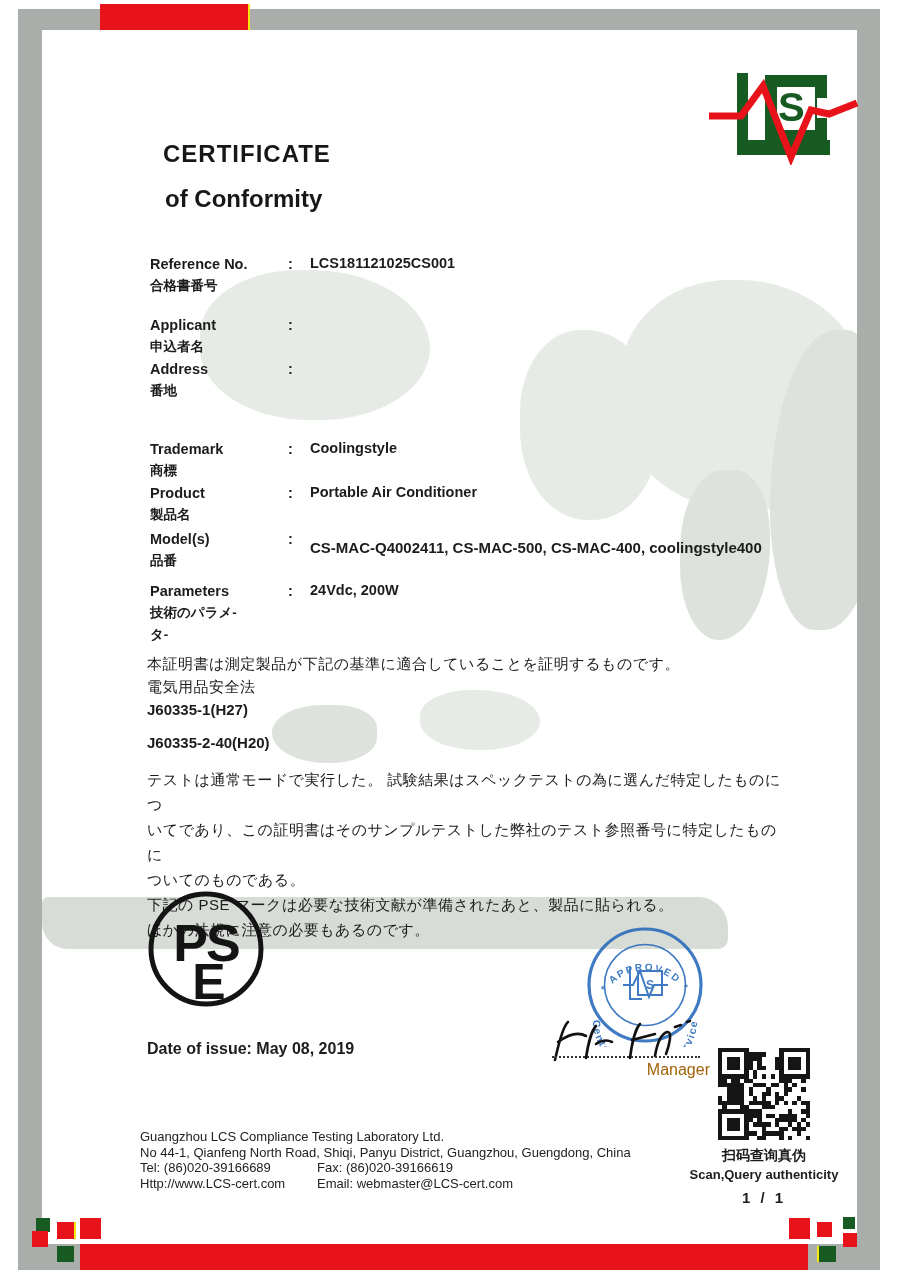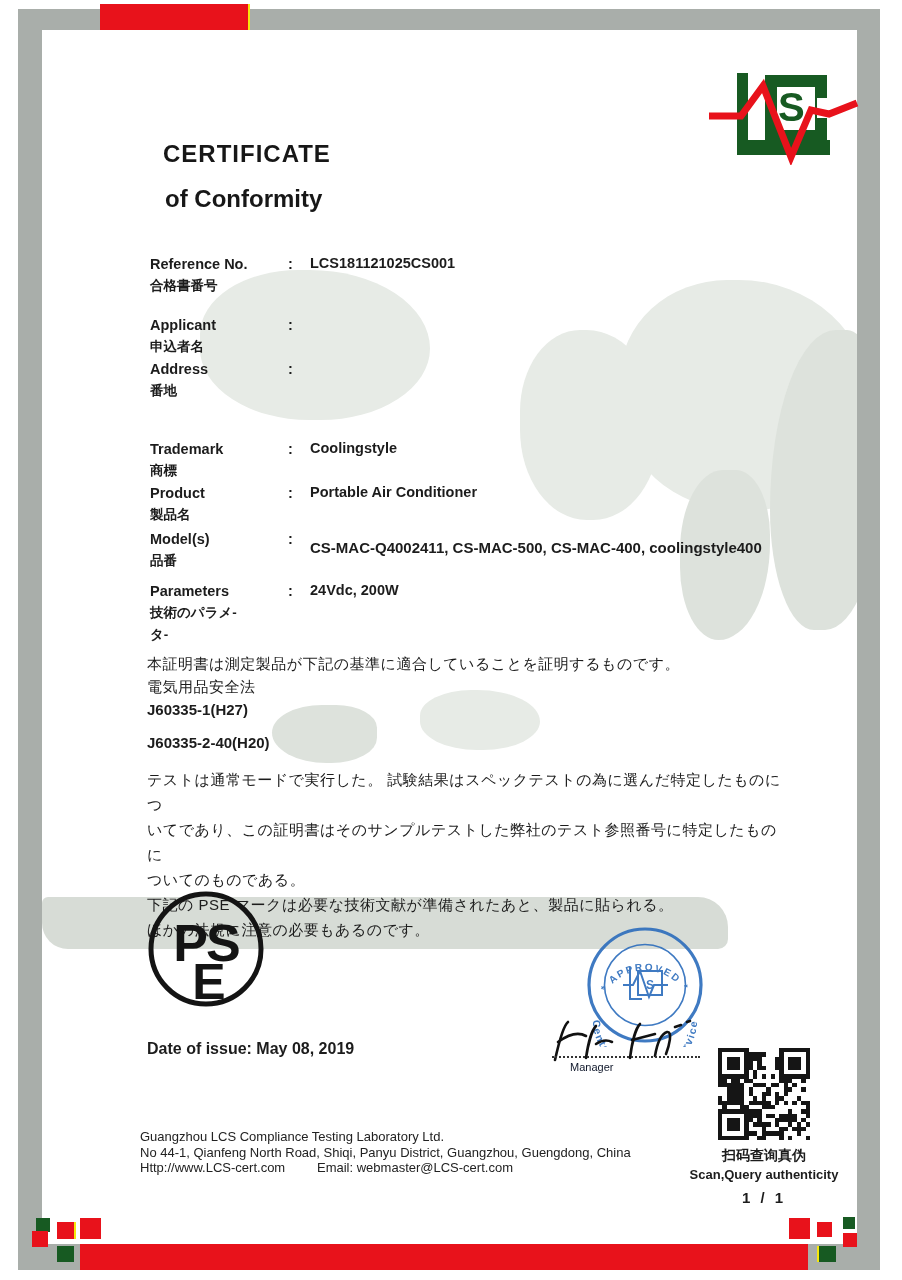--- a/index.html
+++ b/index.html
@@ -42,21 +42,21 @@
   .stmt{position:absolute;left:147px;top:652px;width:640px;font-size:15px;line-height:23px;letter-spacing:.5px;}
   .stmt .bold{font-weight:bold;letter-spacing:0;}
   .stmt .std2{margin-top:10px;}
   .stmt .para{margin-top:13px;line-height:25px;}
 
   
   .pse{position:absolute;left:145px;top:886px;}
   .stamp{position:absolute;left:583px;top:923px;}
   .sig{position:absolute;left:545px;top:1014px;}
   .sig-line{position:absolute;left:552px;top:1056px;width:148px;border-top:2px dotted #333;}
-  .manager{position:absolute;left:570px;top:1061px;width:140px;text-align:left;font-size:11px;color:#0f172a;}
+  .manager{position:absolute;left:570px;top:1061px;width:140px;text-align:right;font-size:16px;color:#a16207;}
 
   .issue{position:absolute;left:147px;top:1040px;font-size:16px;font-weight:bold;}
 
   
   .footer{position:absolute;left:140px;top:1129px;font-size:13px;line-height:15.5px;color:#222;}
   .footer .cols{display:flex;}
   .footer .c1{width:177px;}
 
   
   .qrblock{position:absolute;left:688px;top:1048px;width:152px;text-align:center;}
@@ -223,20 +223,24 @@
   </svg>
   <div class="sig-line"></div>
   <div class="manager">Manager</div>
 
   <div class="issue">Date of issue: May 08, 2019</div>
 
   <div class="footer">
     <div>Guangzhou LCS Compliance Testing Laboratory Ltd.</div>
     <div>No 44-1, Qianfeng North Road, Shiqi, Panyu District, Guangzhou, Guengdong, China</div>
     <div class="cols">
+      <div class="c1">Tel: (86)020-39166689</div>
+      <div>Fax: (86)020-39166619</div>
+    </div>
+    <div class="cols">
       <div class="c1">Http://www.LCS-cert.com</div>
       <div>Email: webmaster@LCS-cert.com</div>
     </div>
   </div>
 
   <div class="qrblock">
     <div>
         <svg width="92" height="92" viewBox="0 0 21 21" shape-rendering="crispEdges">
           <path d="M0 0h1v1h-1zM1 0h1v1h-1zM2 0h1v1h-1zM3 0h1v1h-1zM4 0h1v1h-1zM5 0h1v1h-1zM6 0h1v1h-1zM14 0h1v1h-1zM15 0h1v1h-1zM16 0h1v1h-1zM17 0h1v1h-1zM18 0h1v1h-1zM19 0h1v1h-1zM20 0h1v1h-1zM0 1h1v1h-1zM6 1h1v1h-1zM7 1h1v1h-1zM8 1h1v1h-1zM9 1h1v1h-1zM10 1h1v1h-1zM14 1h1v1h-1zM20 1h1v1h-1zM0 2h1v1h-1zM2 2h1v1h-1zM3 2h1v1h-1zM4 2h1v1h-1zM6 2h1v1h-1zM7 2h1v1h-1zM8 2h1v1h-1zM9 2h1v1h-1zM13 2h1v1h-1zM14 2h1v1h-1zM16 2h1v1h-1zM17 2h1v1h-1zM18 2h1v1h-1zM20 2h1v1h-1zM0 3h1v1h-1zM2 3h1v1h-1zM3 3h1v1h-1zM4 3h1v1h-1zM6 3h1v1h-1zM7 3h1v1h-1zM9 3h1v1h-1zM13 3h1v1h-1zM14 3h1v1h-1zM16 3h1v1h-1zM17 3h1v1h-1zM18 3h1v1h-1zM20 3h1v1h-1zM0 4h1v1h-1zM2 4h1v1h-1zM3 4h1v1h-1zM4 4h1v1h-1zM6 4h1v1h-1zM7 4h1v1h-1zM9 4h1v1h-1zM10 4h1v1h-1zM13 4h1v1h-1zM14 4h1v1h-1zM16 4h1v1h-1zM17 4h1v1h-1zM18 4h1v1h-1zM20 4h1v1h-1zM0 5h1v1h-1zM6 5h1v1h-1zM8 5h1v1h-1zM14 5h1v1h-1zM20 5h1v1h-1zM0 6h1v1h-1zM1 6h1v1h-1zM2 6h1v1h-1zM3 6h1v1h-1zM4 6h1v1h-1zM5 6h1v1h-1zM6 6h1v1h-1zM8 6h1v1h-1zM10 6h1v1h-1zM12 6h1v1h-1zM14 6h1v1h-1zM15 6h1v1h-1zM16 6h1v1h-1zM17 6h1v1h-1zM18 6h1v1h-1zM19 6h1v1h-1zM20 6h1v1h-1zM0 7h1v1h-1zM1 7h1v1h-1zM3 7h1v1h-1zM4 7h1v1h-1zM6 7h1v1h-1zM7 7h1v1h-1zM14 7h1v1h-1zM15 7h1v1h-1zM16 7h1v1h-1zM19 7h1v1h-1zM0 8h1v1h-1zM1 8h1v1h-1zM2 8h1v1h-1zM3 8h1v1h-1zM4 8h1v1h-1zM5 8h1v1h-1zM8 8h1v1h-1zM9 8h1v1h-1zM10 8h1v1h-1zM12 8h1v1h-1zM13 8h1v1h-1zM15 8h1v1h-1zM17 8h1v1h-1zM2 9h1v1h-1zM3 9h1v1h-1zM4 9h1v1h-1zM5 9h1v1h-1zM7 9h1v1h-1zM11 9h1v1h-1zM15 9h1v1h-1zM16 9h1v1h-1zM19 9h1v1h-1zM2 10h1v1h-1zM3 10h1v1h-1zM4 10h1v1h-1zM5 10h1v1h-1zM7 10h1v1h-1zM10 10h1v1h-1zM11 10h1v1h-1zM13 10h1v1h-1zM15 10h1v1h-1zM0 11h1v1h-1zM2 11h1v1h-1zM3 11h1v1h-1zM4 11h1v1h-1zM5 11h1v1h-1zM8 11h1v1h-1zM10 11h1v1h-1zM13 11h1v1h-1zM14 11h1v1h-1zM18 11h1v1h-1zM0 12h1v1h-1zM1 12h1v1h-1zM2 12h1v1h-1zM3 12h1v1h-1zM4 12h1v1h-1zM5 12h1v1h-1zM7 12h1v1h-1zM8 12h1v1h-1zM9 12h1v1h-1zM10 12h1v1h-1zM11 12h1v1h-1zM13 12h1v1h-1zM15 12h1v1h-1zM17 12h1v1h-1zM19 12h1v1h-1zM20 12h1v1h-1zM1 13h1v1h-1zM5 13h1v1h-1zM6 13h1v1h-1zM10 13h1v1h-1zM11 13h1v1h-1zM12 13h1v1h-1zM20 13h1v1h-1zM0 14h1v1h-1zM1 14h1v1h-1zM2 14h1v1h-1zM3 14h1v1h-1zM4 14h1v1h-1zM5 14h1v1h-1zM6 14h1v1h-1zM7 14h1v1h-1zM8 14h1v1h-1zM9 14h1v1h-1zM16 14h1v1h-1zM19 14h1v1h-1zM20 14h1v1h-1zM0 15h1v1h-1zM6 15h1v1h-1zM7 15h1v1h-1zM8 15h1v1h-1zM9 15h1v1h-1zM11 15h1v1h-1zM12 15h1v1h-1zM14 15h1v1h-1zM15 15h1v1h-1zM16 15h1v1h-1zM17 15h1v1h-1zM20 15h1v1h-1zM0 16h1v1h-1zM2 16h1v1h-1zM3 16h1v1h-1zM4 16h1v1h-1zM6 16h1v1h-1zM7 16h1v1h-1zM9 16h1v1h-1zM13 16h1v1h-1zM14 16h1v1h-1zM15 16h1v1h-1zM16 16h1v1h-1zM17 16h1v1h-1zM19 16h1v1h-1zM0 17h1v1h-1zM2 17h1v1h-1zM3 17h1v1h-1zM4 17h1v1h-1zM6 17h1v1h-1zM8 17h1v1h-1zM9 17h1v1h-1zM10 17h1v1h-1zM11 17h1v1h-1zM13 17h1v1h-1zM16 17h1v1h-1zM18 17h1v1h-1zM20 17h1v1h-1zM0 18h1v1h-1zM2 18h1v1h-1zM3 18h1v1h-1zM4 18h1v1h-1zM6 18h1v1h-1zM10 18h1v1h-1zM14 18h1v1h-1zM15 18h1v1h-1zM17 18h1v1h-1zM18 18h1v1h-1zM19 18h1v1h-1zM0 19h1v1h-1zM6 19h1v1h-1zM7 19h1v1h-1zM8 19h1v1h-1zM10 19h1v1h-1zM11 19h1v1h-1zM12 19h1v1h-1zM13 19h1v1h-1zM14 19h1v1h-1zM18 19h1v1h-1zM0 20h1v1h-1zM1 20h1v1h-1zM2 20h1v1h-1zM3 20h1v1h-1zM4 20h1v1h-1zM5 20h1v1h-1zM6 20h1v1h-1zM9 20h1v1h-1zM10 20h1v1h-1zM14 20h1v1h-1zM16 20h1v1h-1zM20 20h1v1h-1z" fill="#151515"></path>
         </svg>

